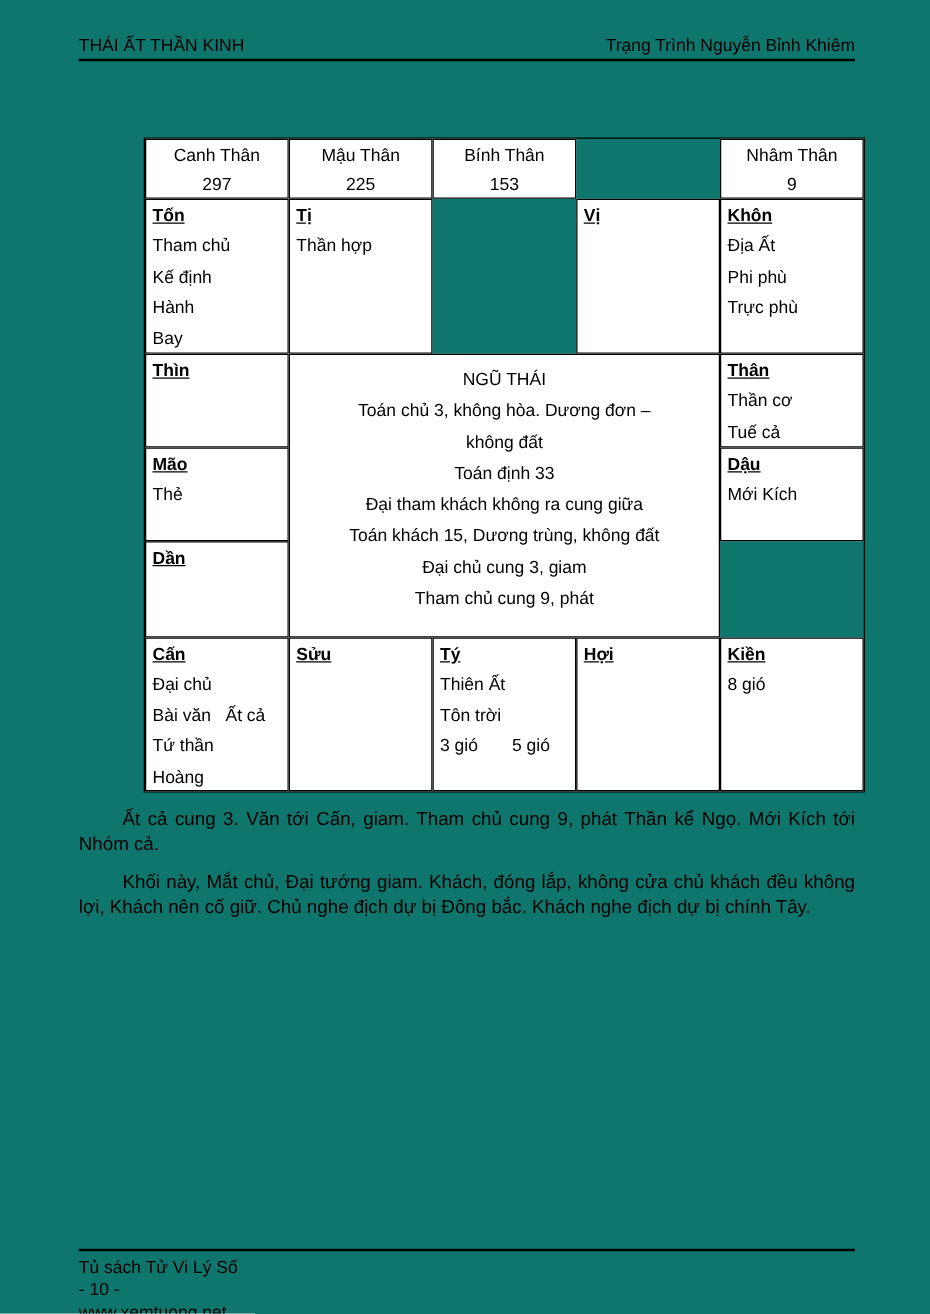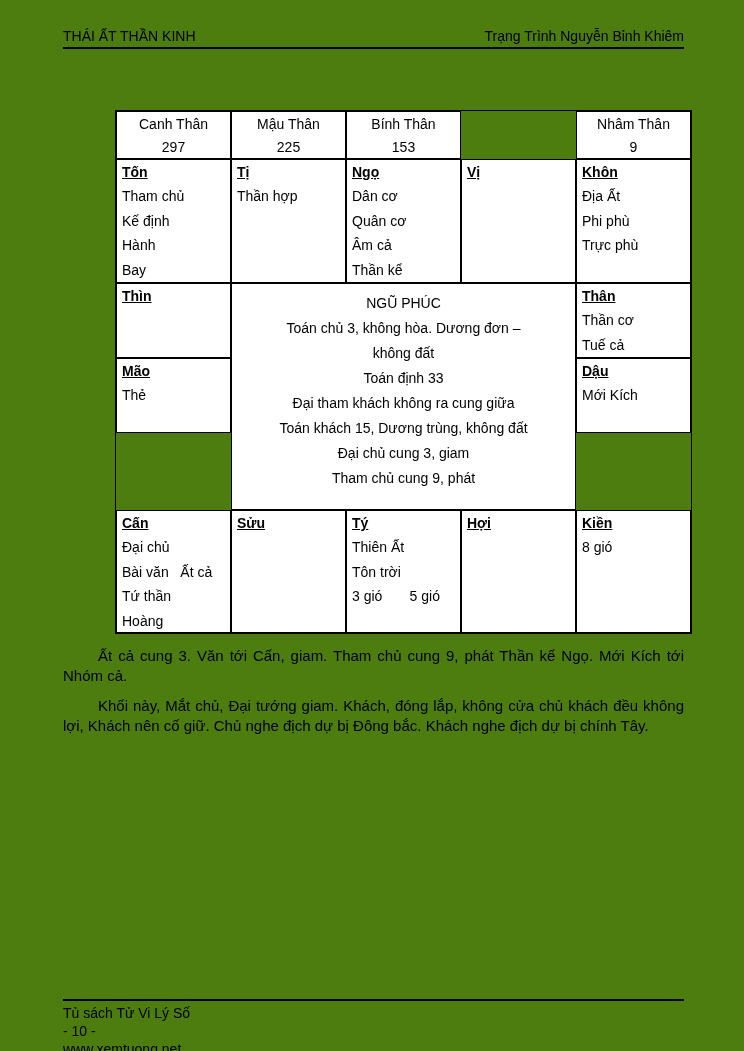--- a/index.html
+++ b/index.html
@@ -1,19 +1,19 @@
 <!DOCTYPE html>
 <html><head>
 <meta charset="utf-8">
 <style>
   html, body { margin:0; padding:0; background:#ffffff; }
   .page {
     position:relative;
     width:744px; height:1051px;
-    background:#4d7c0f;
+    background:#0f766e;
     color:#000;
     font-family:"Liberation Sans", sans-serif;
     overflow:hidden;
   }
   
   .page-header {
     position:absolute; left:63px; right:60px; top:28px;
     display:flex; justify-content:space-between;
     font-size:14px; line-height:17px;
   }
@@ -100,47 +100,43 @@
       <div class="zlabel">Tốn</div>
       <div class="zitem">Tham chủ</div>
       <div class="zitem">Kế định</div>
       <div class="zitem">Hành</div>
       <div class="zitem">Bay</div>
     </div>
     <div class="cell zcell" style="grid-area:2/2">
       <div class="zlabel">Tị</div>
       <div class="zitem">Thần hợp</div>
     </div>
-    <div class="cell zcell" style="grid-area:2/3">
-      <div class="zlabel">Ngọ</div>
-      <div class="zitem">Dân cơ</div>
-      <div class="zitem">Quân cơ</div>
-      <div class="zitem">Âm cả</div>
-      <div class="zitem">Thần kể</div>
-    </div>
     <div class="cell zcell" style="grid-area:2/4">
       <div class="zlabel">Vị</div>
     </div>
     <div class="cell zcell" style="grid-area:2/5">
       <div class="zlabel">Khôn</div>
       <div class="zitem">Địa Ất</div>
       <div class="zitem">Phi phù</div>
       <div class="zitem">Trực phù</div>
     </div>
 
     <div class="cell zcell" style="grid-area:3/1">
       <div class="zlabel">Thìn</div>
     </div>
     <div class="cell zcell" style="grid-area:4/1">
       <div class="zlabel">Mão</div>
       <div class="zitem">Thẻ</div>
     </div>
+    <div class="cell zcell" style="grid-area:5/1">
+      <div class="zlabel">Dần</div>
+    </div>
 
     <div class="cell ccell" style="grid-area:3/2/6/5">
-      <div class="ctitle">NGŨ PHÚC</div>
+      <div class="ctitle">NGŨ THÁI</div>
       <div class="cline">Toán chủ 3, không hòa. Dương đơn –</div>
       <div class="cline">không đất</div>
       <div class="cline">Toán định 33</div>
       <div class="cline">Đại tham khách không ra cung giữa</div>
       <div class="cline">Toán khách 15, Dương trùng, không đất</div>
       <div class="cline">Đại chủ cung 3, giam</div>
       <div class="cline">Tham chủ cung 9, phát</div>
     </div>
 
     <div class="cell zcell" style="grid-area:3/5">

